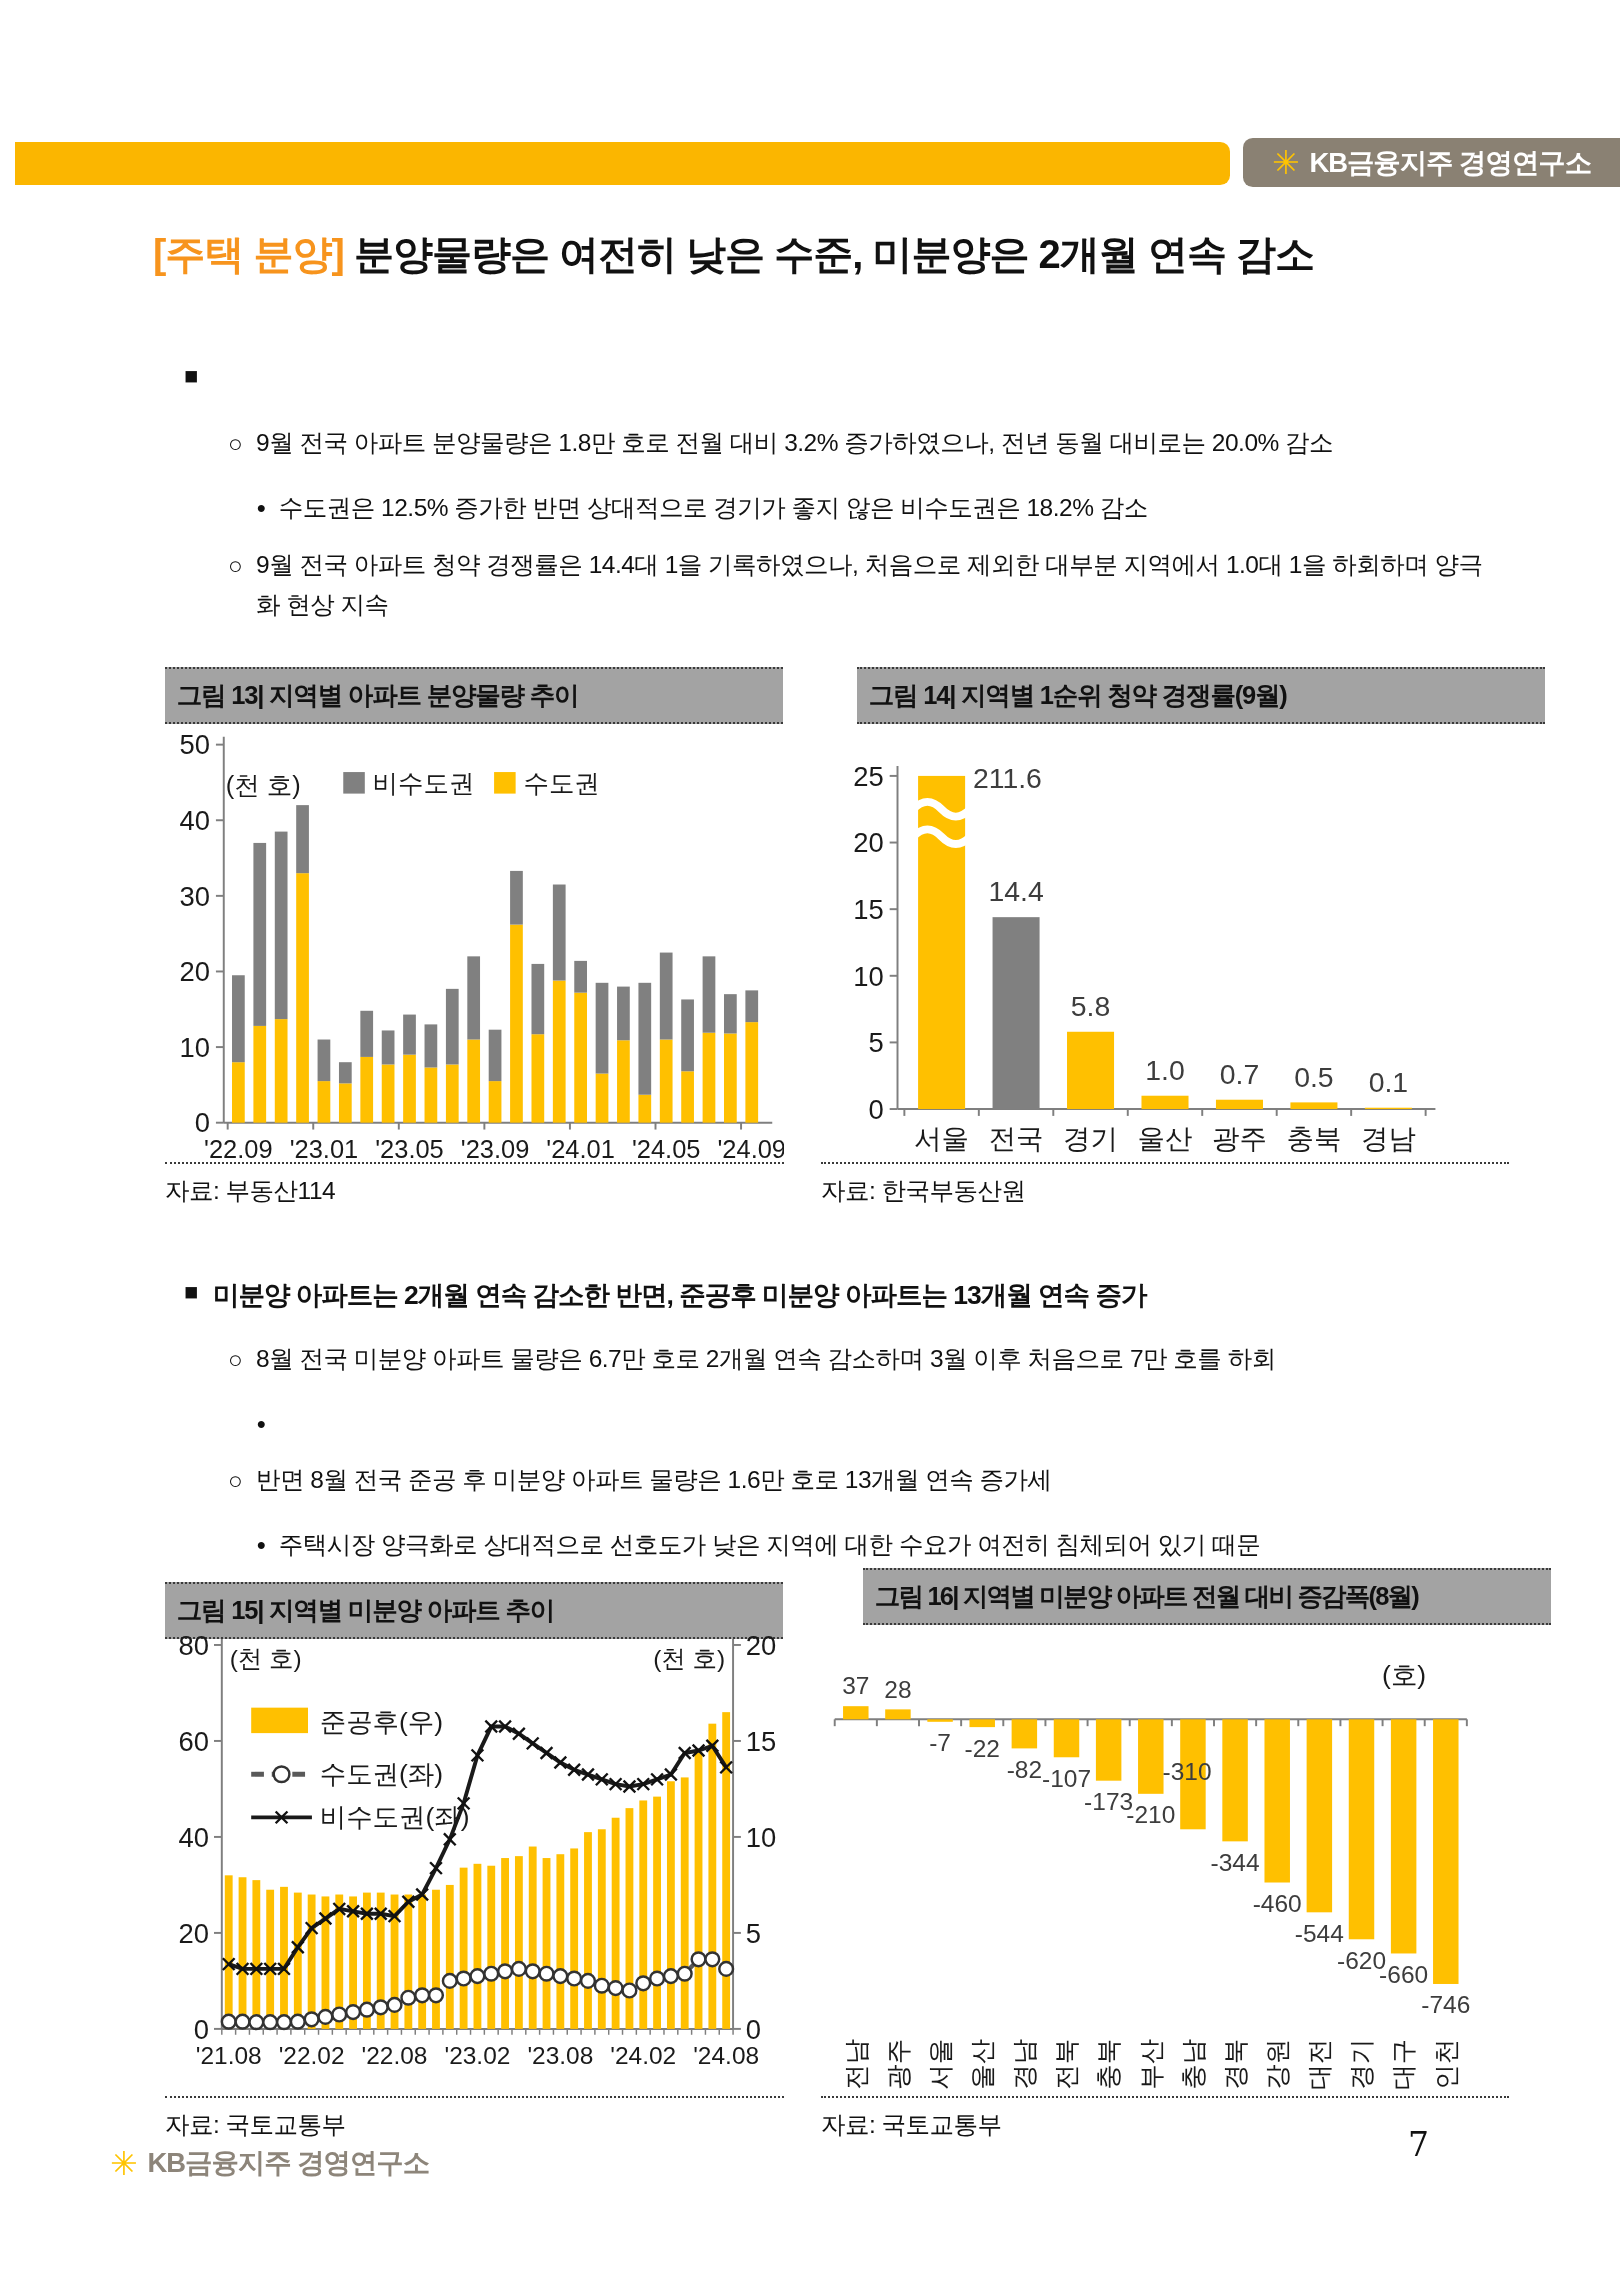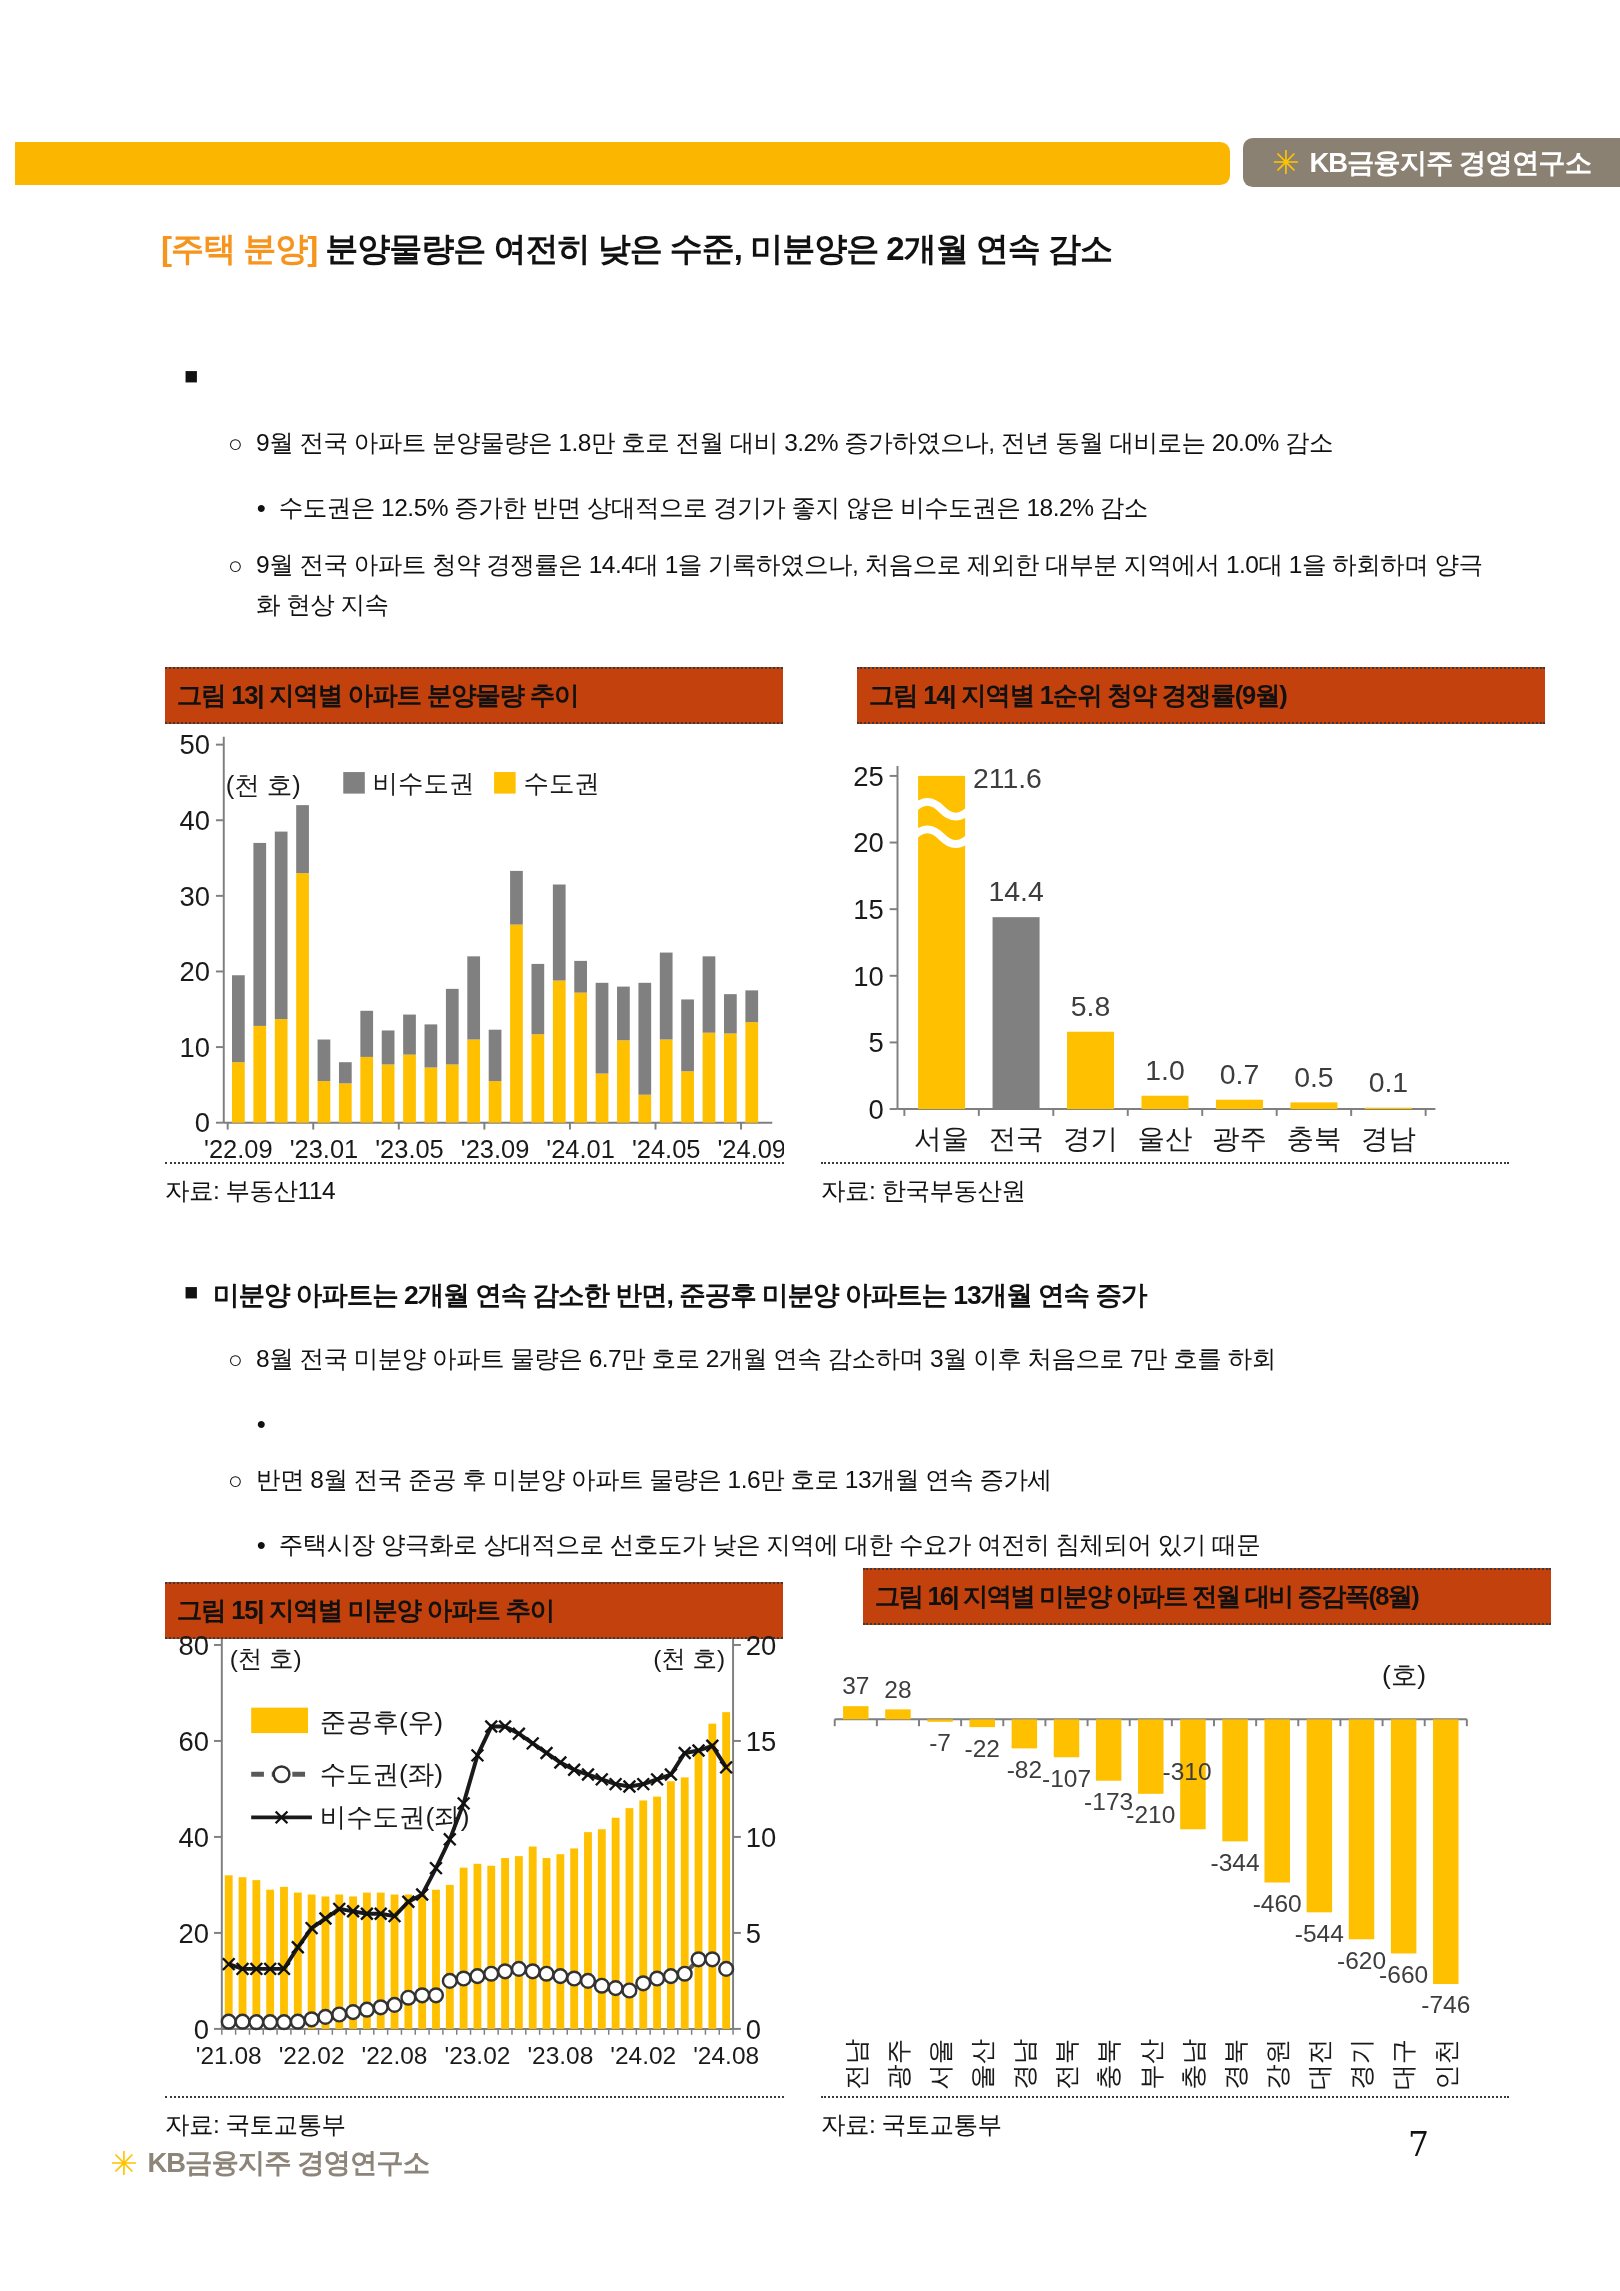--- a/index.html
+++ b/index.html
@@ -4,26 +4,26 @@
 <style>
   html,body{margin:0;padding:0;background:#fff;}
   .page{position:relative;width:1620px;height:2292px;background:#fff;overflow:hidden;
         font-family:"Liberation Sans","DejaVu Sans",sans-serif;color:#111;}
   .abs{position:absolute;}
   .banner{left:14.7px;top:142px;width:1215px;height:43px;border-radius:0 9.8px 9.8px 0;}
   .logobox{left:1243px;top:138px;width:377px;height:49px;border-radius:9.8px 0 0 9.8px;
            display:flex;align-items:center;justify-content:center;gap:9.8px;}
   .logobox .brand{color:#fff;font-weight:bold;font-size:27.4px;letter-spacing:-1px;}
   .star{font-size:33px;line-height:1;}
-  .doc-title{left:161px;top:227px;width:1372px;font-size:33px;font-weight:bold;letter-spacing:-1px;}
+  .doc-title{left:153px;top:227px;width:1372px;font-size:40px;font-weight:bold;letter-spacing:-1px;}
   .sec-head{display:flex;gap:15.7px;font-size:26.5px;font-weight:bold;letter-spacing:-1px;width:1353px;}
   .sec-head .sq{font-size:23.5px;line-height:1.3;}
   .bullet{display:flex;gap:13.7px;font-size:24.5px;letter-spacing:-0.5px;line-height:1.62;}
   .bullet .bm{font-weight:bold;transform:translateY(1px);}
-  .panel-head{height:53px;background:#c2410c;border-top:2px dotted #3a3a3a;border-bottom:2px dotted #3a3a3a;
+  .panel-head{height:53px;background:#a3a3a3;border-top:2px dotted #3a3a3a;border-bottom:2px dotted #3a3a3a;
               display:flex;align-items:center;padding-left:11.8px;font-size:25.5px;font-weight:bold;letter-spacing:-1.2px;}
   .src{border-top:2px dotted #3a3a3a;padding-top:9.8px;font-size:24.5px;letter-spacing:-0.5px;}
   .footer{display:flex;align-items:center;gap:9.8px;}
   .footer .brand{color:#8d857a;font-weight:bold;font-size:27.4px;letter-spacing:-1px;}
   .pageno{font-family:"DejaVu Serif","Liberation Serif",serif;font-size:33px;}
   svg text{font-family:"Liberation Sans","DejaVu Sans",sans-serif;}
 </style>
 </head>
 <body>
 

